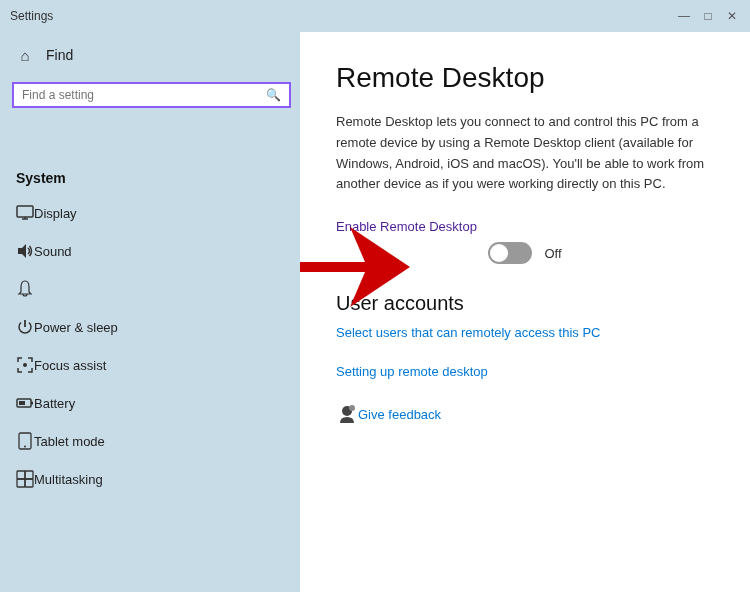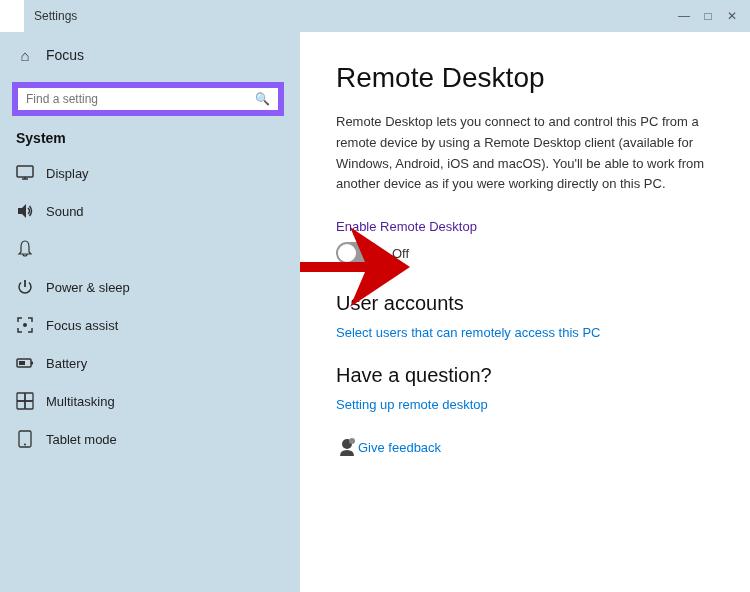--- a/index.html
+++ b/index.html
@@ -15,21 +15,20 @@
 
     
     .title-bar {
       background: #c8dce8;
       display: flex;
       align-items: center;
       justify-content: space-between;
       padding: 6px 10px;
       min-height: 32px;
       flex-shrink: 0;
-      margin-left: 24px;
     }
     .title-bar-text {
       font-size: 12px;
       color: #333;
     }
     .title-bar-controls {
       display: flex;
       gap: 8px;
     }
     .title-bar-btn {
@@ -67,51 +66,52 @@
       display: flex;
       align-items: center;
       gap: 12px;
       padding: 14px 16px;
       cursor: pointer;
       font-size: 14px;
       color: #222;
     }
 
     .search-box {
-      margin: 4px 16px 10px 12px;
+      margin: 4px 9px 10px 12px;
       display: flex;
       align-items: center;
       background: #fff;
-      border: 6px solid #8b5cf6;
+      border: 2px solid #8b5cf6;
       padding: 4px 8px;
     }
     .search-box input {
       border: none;
       outline: none;
       flex: 1;
       font-size: 12px;
       background: transparent;
       color: #555;
     }
     .search-icon-box {
       color: #555;
       font-size: 12px;
     }
 
     .sidebar-section-title {
       font-size: 14px;
       font-weight: 700;
       color: #111;
       padding: 4px 16px 8px 16px;
+      margin-top: 48px;
     }
 
     .sidebar-item {
       display: flex;
       align-items: center;
-      gap: 12px;
+      gap: 0;
       padding: 10px 16px;
       cursor: pointer;
       font-size: 13px;
       color: #222;
     }
 
     .sidebar-item-icon {
       width: 18px;
       height: 18px;
       display: flex;
@@ -150,20 +150,21 @@
       font-size: 13px;
       color: #4c1d95;
       margin-bottom: 8px;
     }
 
     .toggle-row {
       display: flex;
       align-items: center;
       gap: 12px;
       margin-bottom: 28px;
+      justify-content: center;
     }
 
     .toggle {
       width: 44px;
       height: 22px;
       background: #999;
       border-radius: 11px;
       position: relative;
       cursor: pointer;
       flex-shrink: 0;
@@ -232,21 +233,21 @@
     <button class="title-bar-btn">✕</button>
   </div>
 </div>
 
 <div class="app-body">
 
   <div class="sidebar">
 
     <div class="sidebar-home">
       <span class="sidebar-item-icon">⌂</span>
-      <span>Focus</span>
+      <span>Find</span>
     </div>
 
     <div class="search-box">
       <input type="text" placeholder="Find a setting" style="">
       <span class="search-icon-box">🔍</span>
     </div>
 
     <div class="sidebar-section-title">System</div>
 
     <div class="sidebar-item">
@@ -311,37 +312,37 @@
           <rect x="3" y="7" width="6" height="4" fill="#333"></rect>
         </svg>
       </span>
       <span>Battery</span>
     </div>
 
 
     <div class="sidebar-item">
       <span class="sidebar-item-icon">
         <svg width="18" height="18" viewBox="0 0 18 18" fill="none">
+          <rect x="3" y="1" width="12" height="16" rx="1.5" stroke="#333" stroke-width="1.3" fill="none"></rect>
+          <circle cx="9" cy="14.5" r="1" fill="#333"></circle>
+        </svg>
+      </span>
+      <span>Tablet mode</span>
+    </div>
+
+    <div class="sidebar-item">
+      <span class="sidebar-item-icon">
+        <svg width="18" height="18" viewBox="0 0 18 18" fill="none">
           <rect x="1" y="1" width="8" height="8" rx="0.8" stroke="#333" stroke-width="1.3" fill="none"></rect>
           <rect x="9" y="1" width="8" height="8" rx="0.8" stroke="#333" stroke-width="1.3" fill="none"></rect>
           <rect x="1" y="9" width="8" height="8" rx="0.8" stroke="#333" stroke-width="1.3" fill="none"></rect>
           <rect x="9" y="9" width="8" height="8" rx="0.8" stroke="#333" stroke-width="1.3" fill="none"></rect>
         </svg>
       </span>
       <span>Multitasking</span>
-    </div>
-
-    <div class="sidebar-item">
-      <span class="sidebar-item-icon">
-        <svg width="18" height="18" viewBox="0 0 18 18" fill="none">
-          <rect x="3" y="1" width="12" height="16" rx="1.5" stroke="#333" stroke-width="1.3" fill="none"></rect>
-          <circle cx="9" cy="14.5" r="1" fill="#333"></circle>
-        </svg>
-      </span>
-      <span>Tablet mode</span>
     </div>
 
   </div>
 
   <div class="main-content" style="position:relative;">
 
     <h1 class="page-title">Remote Desktop</h1>
 
     <p class="description">Remote Desktop lets you connect to and control this PC from a remote device by using a Remote Desktop client (available for Windows, Android, iOS and macOS). You'll be able to work from another device as if you were working directly on this PC.</p>
 
@@ -356,21 +357,20 @@
       <div style="position:absolute; left: -10px; top: 195px; pointer-events:none;">
         <svg width="120" height="80" viewBox="0 0 120 80">
           <polygon points="120,40 60,0 75,35 0,35 0,45 75,45 60,80" fill="#cc0000"></polygon>
         </svg>
       </div>
     </div>
 
     <h2 class="section-heading">User accounts</h2>
     <a class="link-text">Select users that can remotely access this PC</a>
 
-    <h2 class="section-heading">Have a question?</h2>
     <a class="link-text">Setting up remote desktop</a>
 
     <div class="feedback-row">
       <span class="feedback-icon">
         <svg width="22" height="22" viewBox="0 0 22 22" fill="none">
           <circle cx="11" cy="8" r="5" fill="#444"></circle>
           <path d="M4,20 Q4,14 11,14 Q18,14 18,20" fill="#444"></path>
           <circle cx="16" cy="5" r="3" fill="#888"></circle>
         </svg>
       </span>

